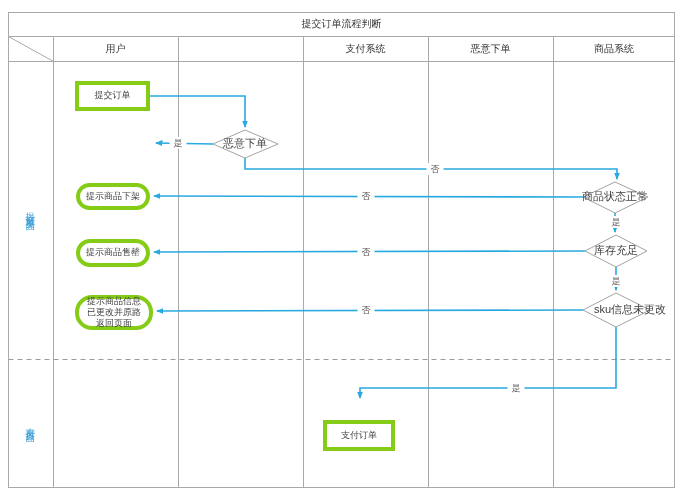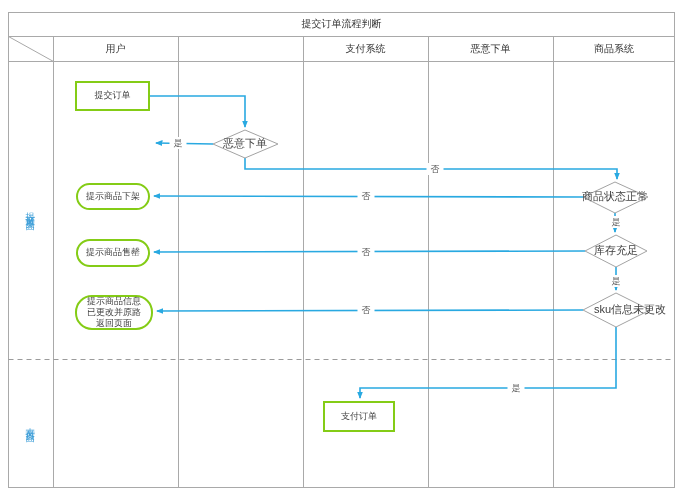--- a/index.html
+++ b/index.html
@@ -36,21 +36,21 @@
     color: #333333;
   }
   .lane-header {
     font-size: 10px;
     color: #333333;
   }
   .shape {
     position: absolute;
     box-sizing: border-box;
     background: #ffffff;
-    border: 2px solid #84cc16;
+    border: 4px solid #84cc16;
     color: #404040;
     font-size: 9px;
     display: flex;
     align-items: center;
     justify-content: center;
     text-align: center;
     line-height: 1.25;
   }
   .shape.rounded { border-radius: 14px; }
   .shape.wrap { white-space: normal; padding: 2px 6px; text-align: center; }
@@ -146,21 +146,21 @@
 
   <div class="shape" style="left:75px; top:81px; width:75px; height:30px;">提交订单</div>
 
 
   <div class="shape rounded" style="left:76px; top:183px; width:74px; height:27px;">提示商品下架</div>
 
   <div class="shape rounded" style="left:76px; top:239px; width:74px; height:28px;">提示商品售罄</div>
 
   <div class="shape rounded wrap" style="left:75px; top:295px; width:78px; height:35px; border-radius:17px;">提示商品信息已更改并原路返回页面</div>
 
-  <div class="shape" style="left:323px; top:401px; width:72px; height:31px;">支付订单</div>
+  <div class="shape" style="left:323px; top:420px; width:72px; height:31px;">支付订单</div>
 
   <div class="txt diamond-label" style="left:213px; top:134px; width:64px; height:20px;">恶意下单</div>
   <div class="txt diamond-label" style="left:580px; top:187px; width:70px; height:20px;">商品状态正常</div>
   <div class="txt diamond-label" style="left:585px; top:241px; width:62px; height:20px;">库存充足</div>
   <div class="txt diamond-label" style="left:594px; top:300px; width:72px; height:20px;">sku信息未更改</div>
 
   <span class="edge-label" style="left:178px; top:143px;">是</span>
   <span class="edge-label" style="left:435px; top:169px;">否</span>
   <span class="edge-label" style="left:366px; top:196px;">否</span>
   <span class="edge-label" style="left:616px; top:222px;">是</span>

